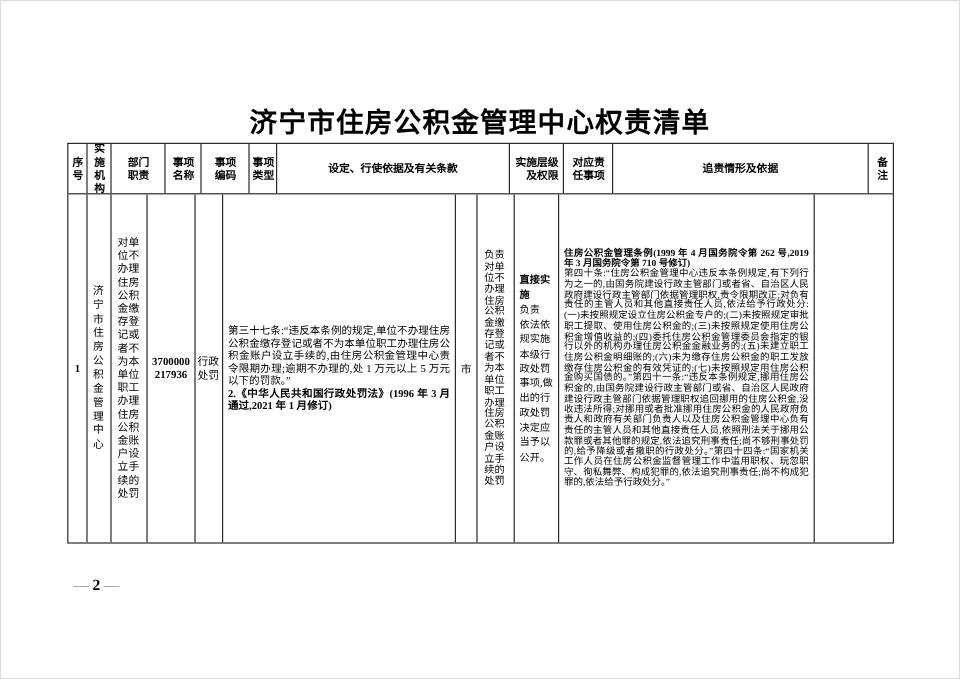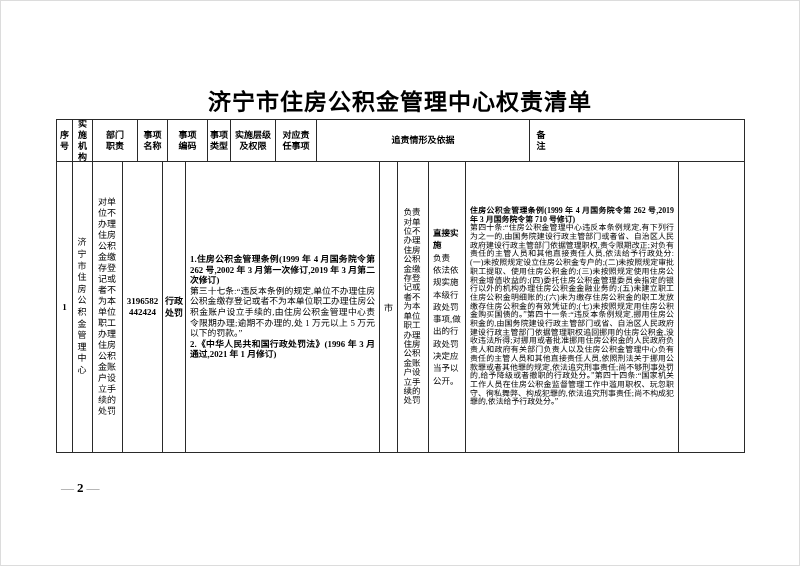--- a/index.html
+++ b/index.html
@@ -8,33 +8,33 @@
   .title{position:absolute;top:82px;left:0;width:100%;text-align:center;margin:0;
          font-size:23px;font-weight:bold;letter-spacing:1px;}
   .tbl{position:absolute;left:55px;top:118px;width:689px;border:1px solid #2a2a2a;box-sizing:border-box;}
   .trow{display:flex;width:100%;}
   .thead{height:41px;border-bottom:1px solid #2a2a2a;}
   .tbody{height:290px;}
   .c{box-sizing:border-box;border-right:1px solid #2a2a2a;display:flex;flex-direction:column;
      align-items:center;justify-content:center;overflow:hidden;flex:0 0 auto;}
   .c:last-child{border-right:none;}
   .th{font-family:"Liberation Sans","DejaVu Sans",sans-serif;font-weight:bold;font-size:9px;line-height:11px;text-align:center;}
-  .hin{display:block;margin:0 auto;text-align:center;}
+  .hin{display:block;margin:0 auto;text-align:right;}
   .hin1{width:10px;}.hin2{width:19px;}.hin3{width:28px;}.hin4{width:37px;}
   .w16{width:16px;}.w20{width:20px;}.w45{width:45px;}.w30{width:30px;}.w40{width:40px;}
   .w23{width:23px;}.w194{width:194px;}.w41{width:41px;}.w213{width:213px;}.w22{width:22px;}
   .w18{width:18px;}.w31{width:31px;}.w37{width:37px;}
   .in1{width:10px;}.in2{width:19px;}.in3{width:28px;}
   .cell-index{font-size:9px;font-weight:bold;}
   .cell-agency{font-size:9px;line-height:11.6px;}
   .cell-duty{font-size:9px;line-height:11.4px;}
   .cell-name{font-size:9px;line-height:11px;}
   .cell-code{font-size:9px;font-weight:bold;line-height:11px;}
   .cell-code .in-code{width:34px;word-break:break-all;text-align:center;}
-  .cell-type{font-size:9px;font-weight:bold;line-height:12px;text-align:center;}
+  .cell-type{font-size:9px;font-weight:normal;line-height:12px;}
   .cell-level{font-size:9px;}
   .cell-resp{font-size:8.5px;line-height:9.4px;}
   .cell-mode{font-size:8.5px;line-height:12.3px;align-items:center;}
   .cell-mode .in3{text-align:left;}
   .cell-mode .lead{display:block;}
   .cell-basis{font-size:8.8px;line-height:10.6px;padding:0 4px;align-items:stretch;}
   .cell-acct{font-size:7.9px;line-height:8.7px;padding:0 4px;align-items:center;}
   .txt{text-align:justify;margin:0;}
   .b{font-weight:bold;}
   .pagefoot{position:absolute;left:60px;top:479px;font-size:13px;font-weight:bold;}
@@ -62,20 +62,23 @@
         </div>
       <div class="c th w30">
           <span class="hin hin2">事项名称</span>
         </div>
       <div class="c th w40">
           <span class="hin hin2">事项编码</span>
         </div>
       <div class="c th w23">
           <span class="hin hin2">事项类型</span>
         </div>
+      <div class="c th w194">
+          <span class="hin">设定、行使依据及有关条款</span>
+        </div>
       <div class="c th w45">
           <span class="hin hin4">实施层级及权限</span>
         </div>
       <div class="c th w41">
           <span class="hin hin3">对应责任事项</span>
         </div>
       <div class="c th w213">
           <span class="hin">追责情形及依据</span>
         </div>
       <div class="c th w22">
@@ -91,29 +94,28 @@
       <div class="c w20 cell-agency">
           <span class="in1">济宁市住房公积金管理中心</span>
         </div>
 
 
       <div class="c w30 cell-name">
           <span class="in2">对单位不办理住房公积金缴存登记或者不为本单位职工办理住房公积金账户设立手续的处罚</span>
         </div>
 
       <div class="c w40 cell-code">
-          <span class="in-code">3196582442424</span>
+          <span class="in-code">3700000217936</span>
         </div>
 
       <div class="c w23 cell-type">
           <span class="in2">行政处罚</span>
         </div>
 
       <div class="c w194 cell-basis">
-        <p class="txt b">1.住房公积金管理条例(1999 年 4 月国务院令第 262 号,2002 年 3 月第一次修订,2019 年 3 月第二次修订)</p>
         <p class="txt">第三十七条:“违反本条例的规定,单位不办理住房公积金缴存登记或者不为本单位职工办理住房公积金账户设立手续的,由住房公积金管理中心责令限期办理;逾期不办理的,处 1 万元以上 5 万元以下的罚款。”</p>
         <p class="txt b">2.《中华人民共和国行政处罚法》(1996 年 3 月通过,2021 年 1 月修订)</p>
       </div>
 
       <div class="c w18 cell-level">
           <span>市</span>
         </div>
 
       <div class="c w31 cell-resp">
           <span class="in2">负责对单位不办理住房公积金缴存登记或者不为本单位职工办理住房公积金账户设立手续的处罚</span>

